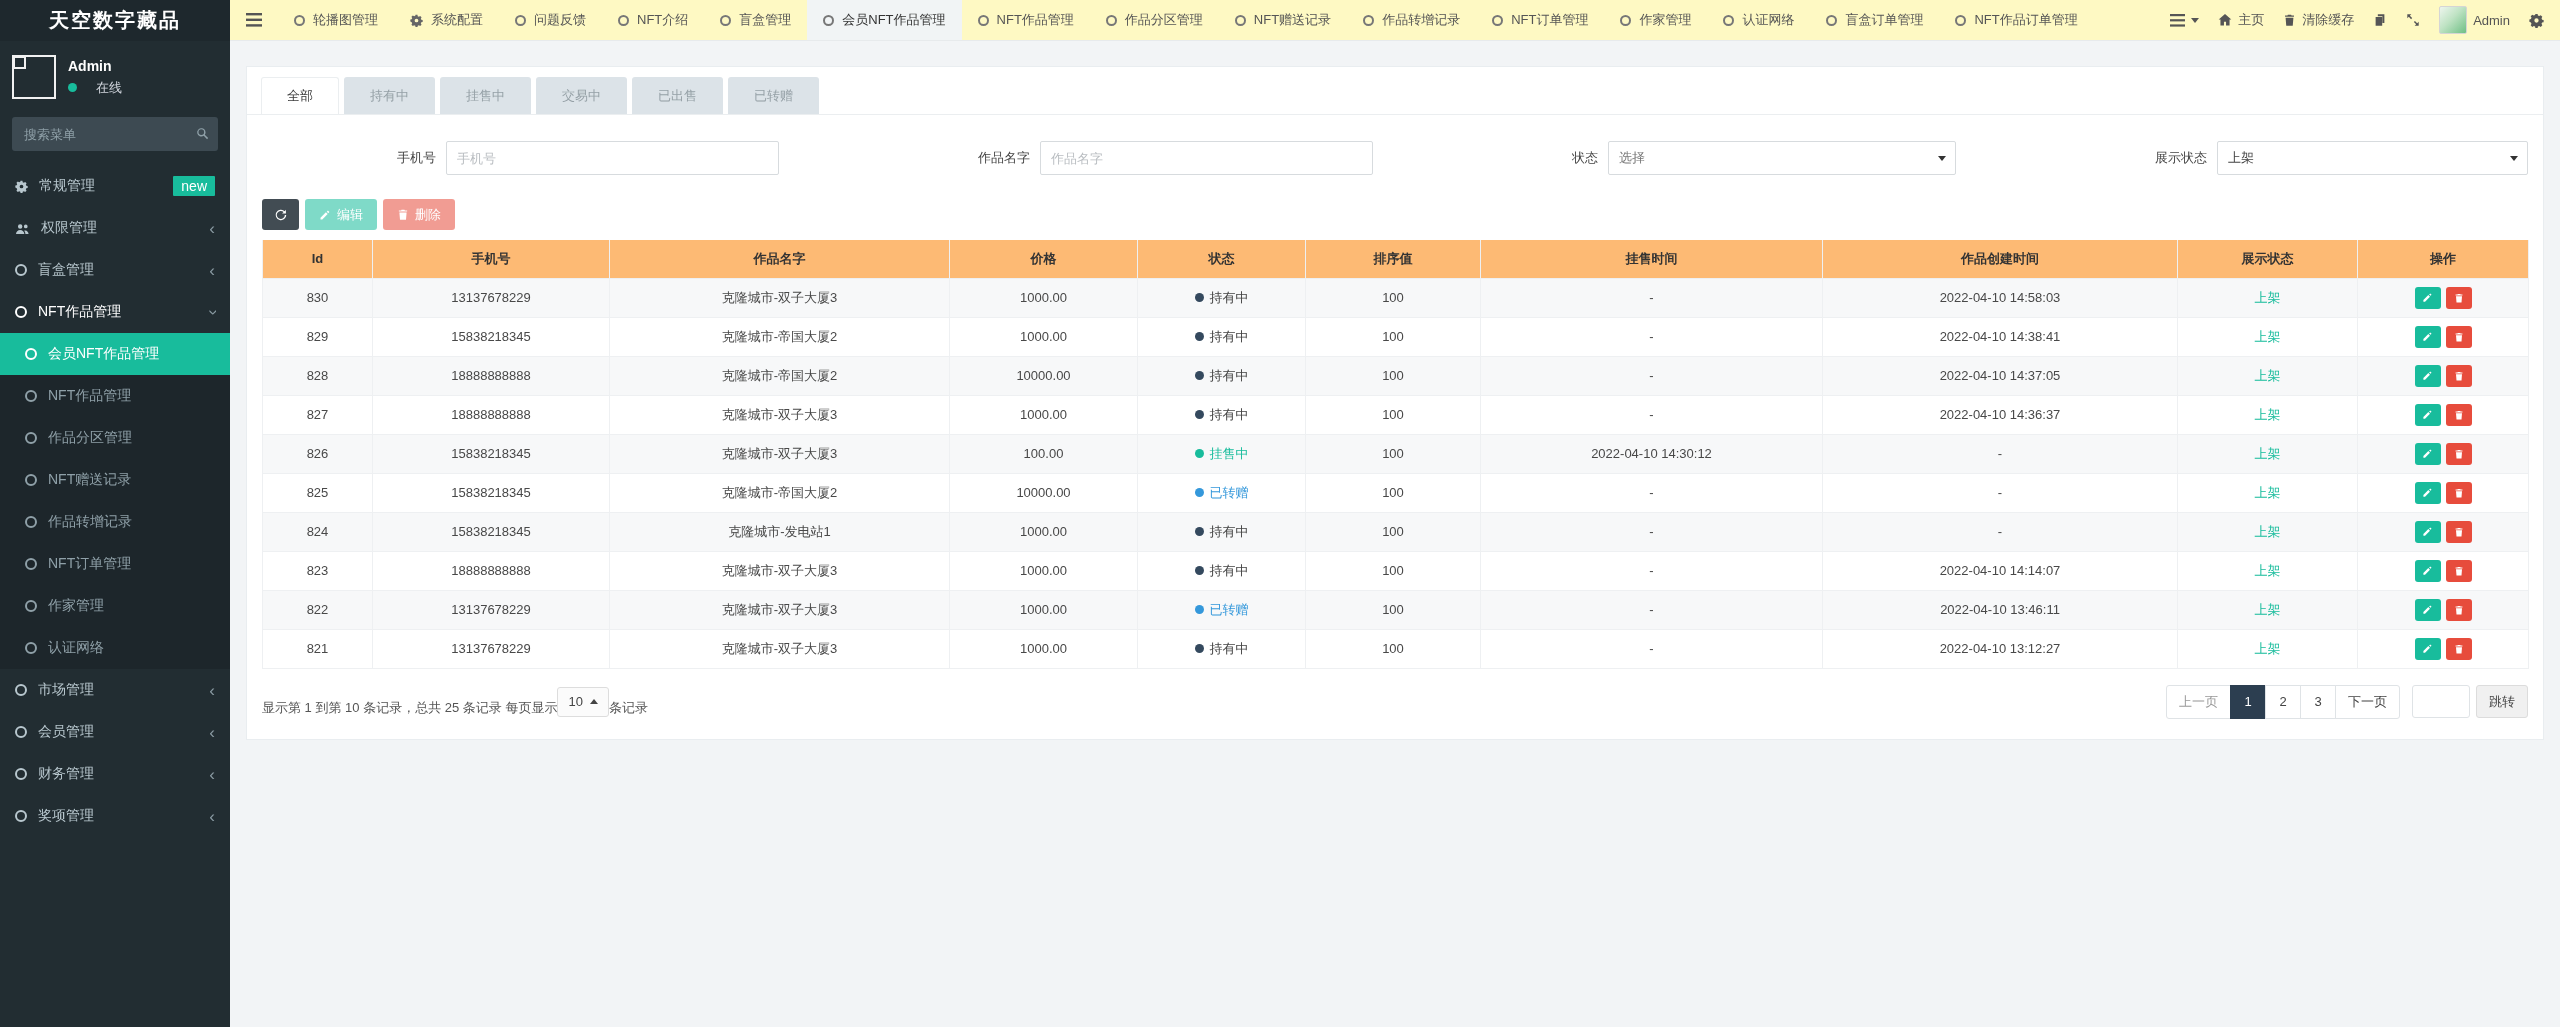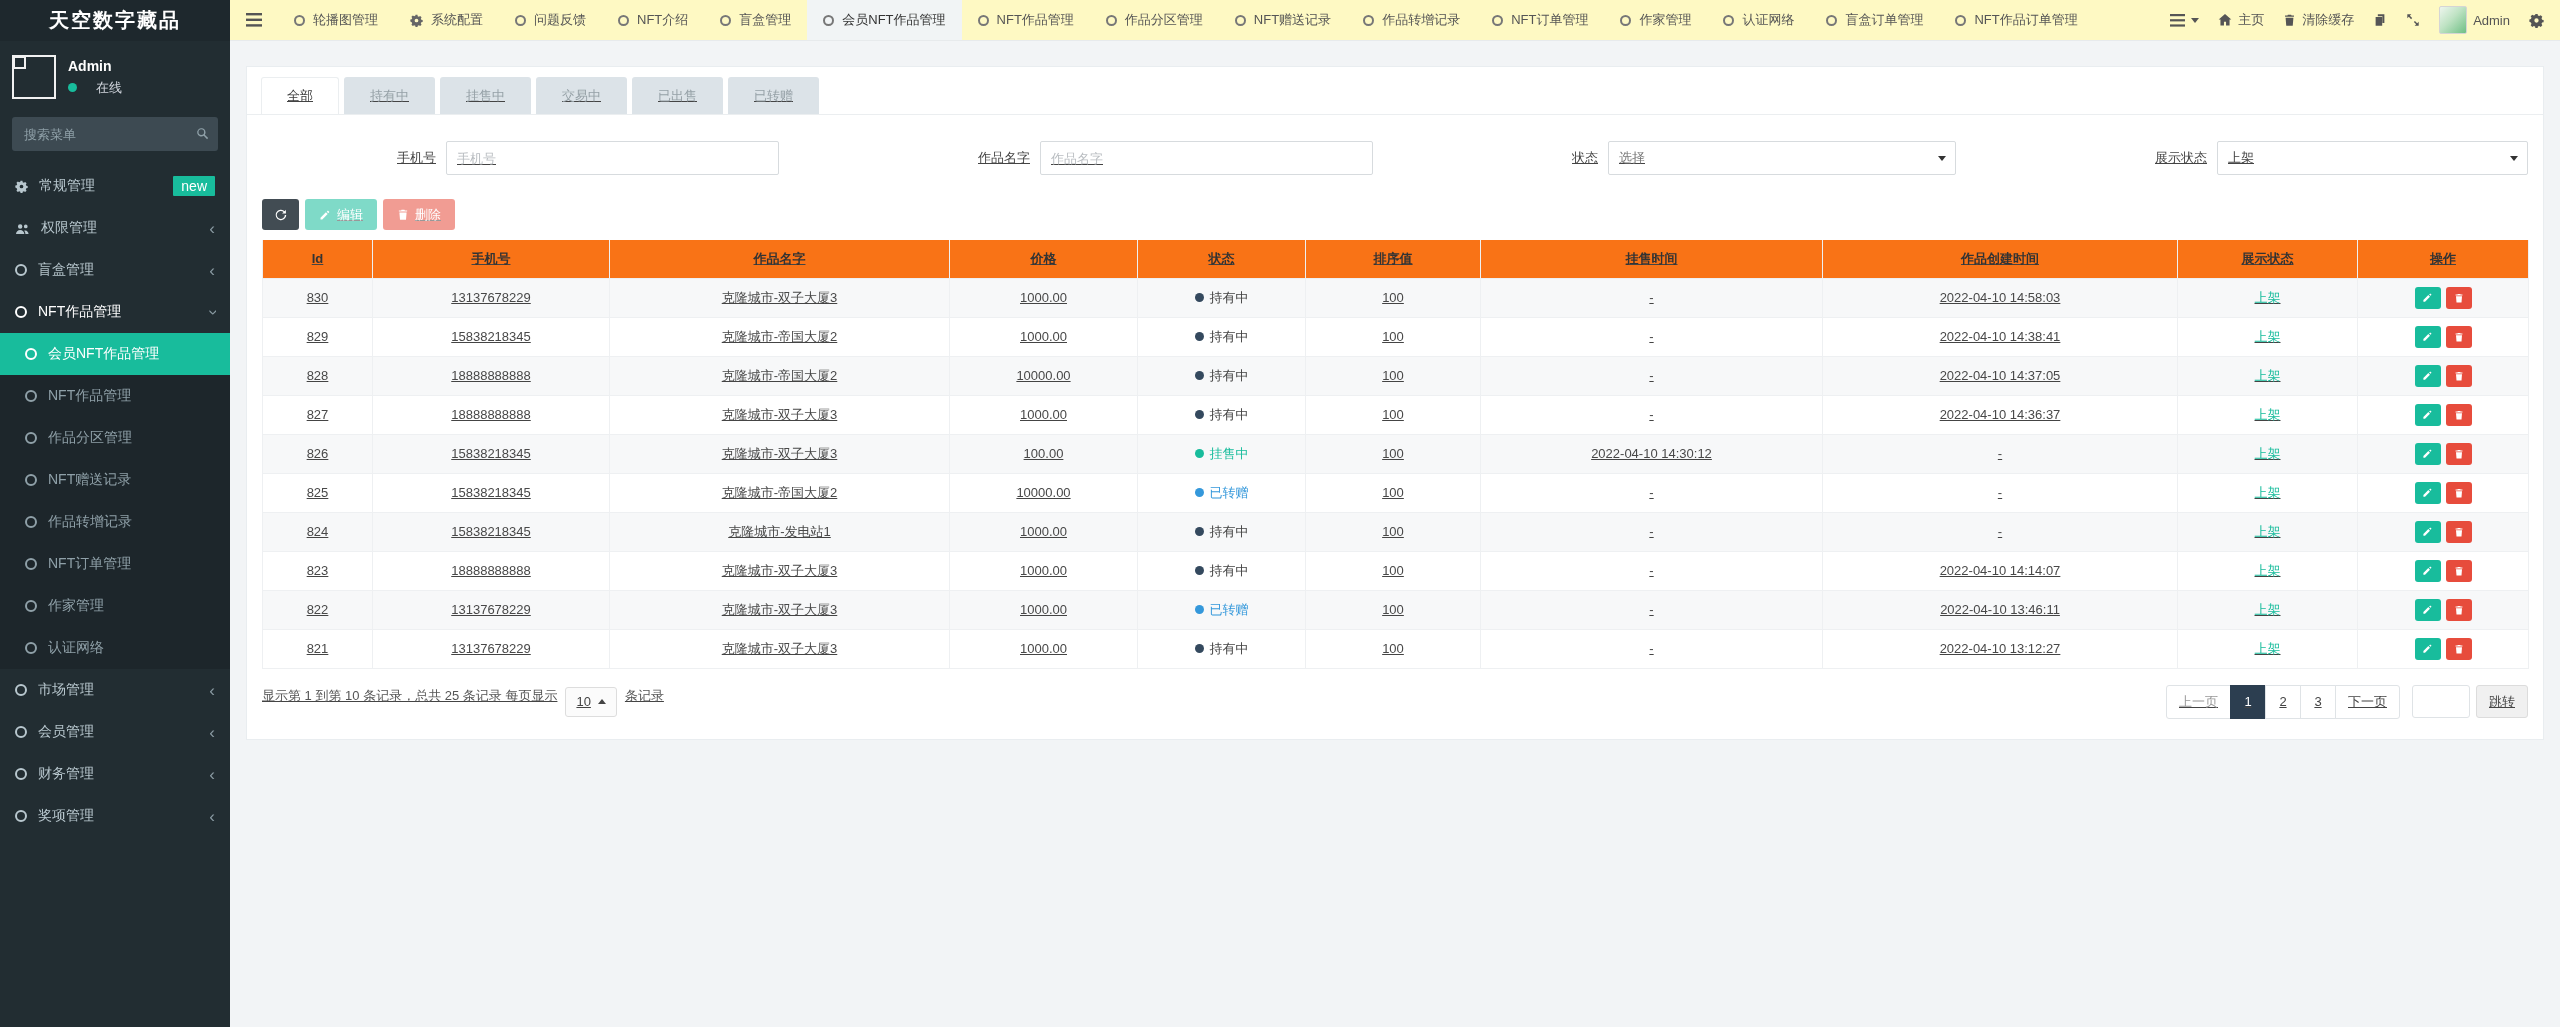--- a/index.html
+++ b/index.html
@@ -46,21 +46,21 @@
   .nav-tab .circle-icon { width:11px; height:11px; border-width:2px; color:#777; }
   .nav-tab.active { background:#f1f4f5; color:#333; }
   .nav-right { margin-left:auto; display:flex; align-items:center; gap:19px; padding-right:16px; color:#555; }
   .nav-ritem { display:flex; align-items:center; gap:6px; cursor:pointer; white-space:nowrap; }
   .caret-down { width:0; height:0; border-left:4px solid transparent; border-right:4px solid transparent; border-top:5px solid #555; display:inline-block; }
   .caret-up { width:0; height:0; border-left:4px solid transparent; border-right:4px solid transparent; border-bottom:5px solid #555; display:inline-block; }
   .nav-avatar { width:28px; height:28px; border:1px solid #d5d5d5; border-radius:2px;
     background:linear-gradient(135deg,#eef6ee 0%,#bfe3c4 45%,#6fbf85 100%); }
 
   
-  .content { flex:1; padding:25px 16px 0;text-decoration:underline; }
+  .content { flex:1; padding:25px 16px 0; }
   .panel { background:#fff; border:1px solid #e9edf0; }
   .panel-heading { padding:10px 14px 0; border-bottom:1px solid #ebeef0; display:flex; }
   .ptab { height:37px; display:flex; align-items:center; padding:0 25px; margin-right:5px;
     background:#dce3e8; color:#95a0a6; border-radius:3px 3px 0 0; font-size:13px; cursor:pointer;
     border:1px solid transparent; border-bottom:none; }
   .ptab.active { background:#fff; color:#3c3c3c; border-color:#ebeef0; margin-bottom:-1px; }
   .panel-body { padding:26px 15px 20px; }
 
   .filter-row { display:flex; align-items:center; }
   .fgroup { display:flex; align-items:center; }
@@ -79,36 +79,36 @@
   .btn-submit { background:#2fa4e7; color:#fff; }
   .btn-reset { background:#fff; border-color:#ddd; color:#444; }
 
   .toolbar { margin-top:24px; display:flex; gap:6px; }
   .btn-refresh { background:#424c53; color:#fff; width:37px; justify-content:center; padding:0; }
   .btn-edit { background:#18bc9c; color:#fff; opacity:.55; }
   .btn-del { background:#e74c3c; color:#ffffff; opacity:.55; }
 
   table.grid { width:100%; border-collapse:collapse; margin-top:10px; table-layout:fixed; }
   .grid th { height:38px; font-weight:bold; color:#333; text-align:center;
-    border:1px solid #eef0f2; border-top:none; background:#f97316; cursor:pointer; font-size:13px; }
+    border:1px solid #eef0f2; border-top:none; background:#fdba74; cursor:pointer; font-size:13px; }
   .grid td { height:39px; text-align:center; color:#484848; border:1px solid #eef0f2; font-size:13px; }
   .grid tbody tr:nth-child(odd) { background:#f7f8f9; }
   .status { display:inline-flex; align-items:center; gap:6px; }
   .dot { width:9px; height:9px; border-radius:50%; display:inline-block; background:currentColor; }
   .st-hold { color:#34495e; } .st-hold .st-txt{ color:#444; }
   .st-sale { color:#18bc9c; } .st-sale .st-txt{ color:#18bc9c; }
   .st-gift { color:#3498db; } .st-gift .st-txt{ color:#3498db; }
   .link-green { color:#18bc9c; cursor:pointer; text-decoration:none; }
   .op-btn { display:inline-flex; width:26px; height:22px; align-items:center; justify-content:center;
     border-radius:3px; color:#fff; cursor:pointer; vertical-align:middle; }
   .op-edit { background:#18bc9c; margin-right:5px; }
   .op-del { background:#e74c3c; }
 
   .table-footer { display:flex; align-items:center; margin-top:16px; }
-  .records-info { color:#555; display:flex; align-items:flex-start; gap:8px; }
+  .records-info { color:#555; display:flex; align-items:flex-end; gap:0; }
   .perpage-btn { height:30px; padding:8px 10px; background:#fbfbfb; border:1px solid #ddd; border-radius:3px;
     display:inline-flex; align-items:center; gap:7px; cursor:pointer; color:#444; }
   .perpage-btn .caret-up { border-bottom-color:#444; }
   .pagination { margin-left:auto; display:flex; align-items:center; }
   .page-btn { min-width:36px; height:33px; padding:16px 12px; border:1px solid #dfe3e6; background:#fff;
     display:flex; align-items:center; justify-content:center; color:#444; margin-left:-1px; cursor:pointer; }
   .page-btn:first-child { border-radius:3px 0 0 3px; margin-left:0; color:#999; }
   .page-btn.next { border-radius:0 3px 3px 0; }
   .page-btn.active { background:#2c3e50; border-color:#2c3e50; color:#fff; }
   .jump-input { width:58px; height:33px; border:1px solid #dfe3e6; border-radius:3px; margin-left:12px;

